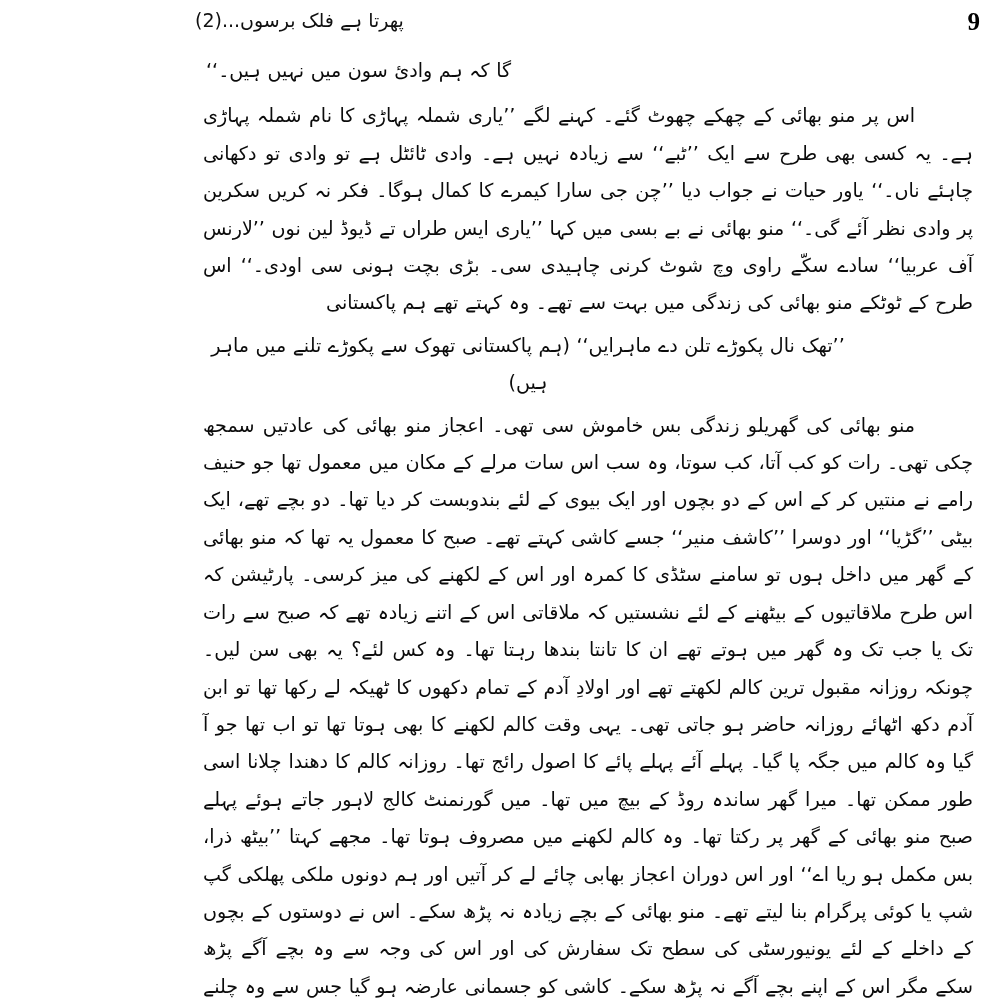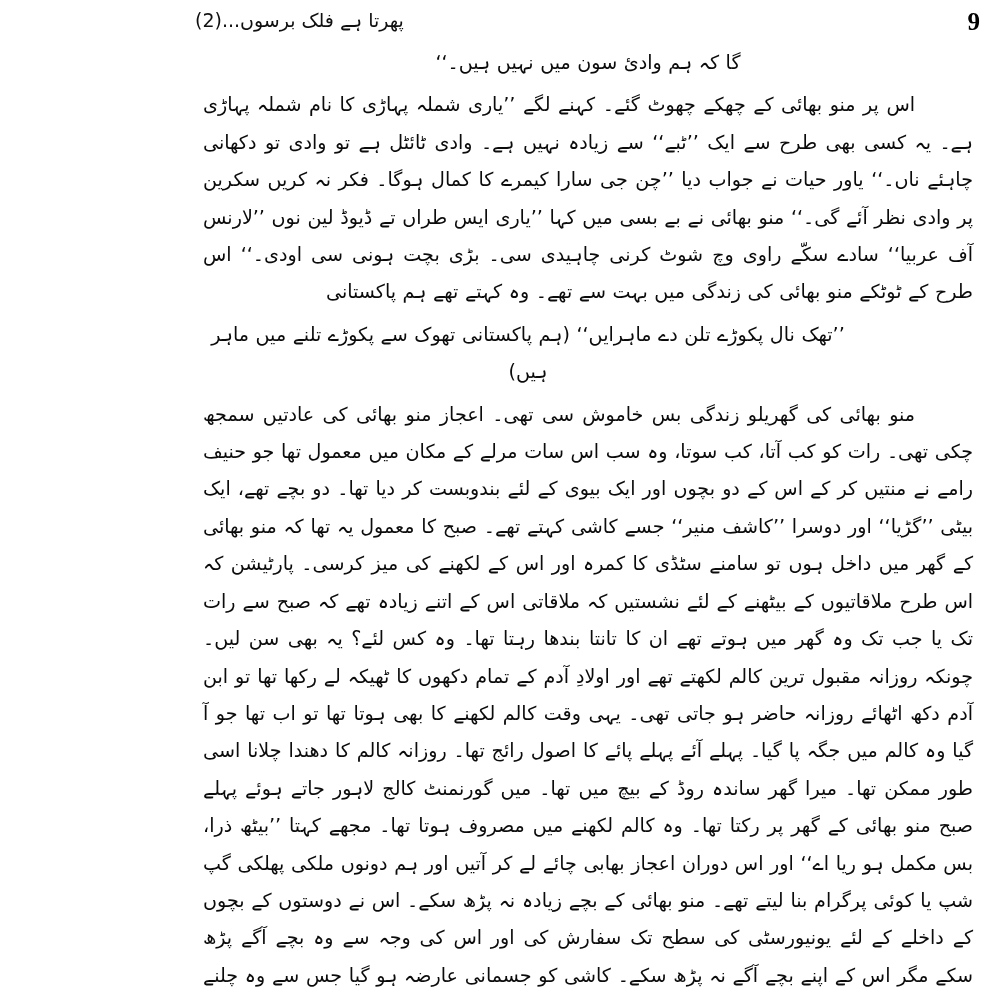--- a/index.html
+++ b/index.html
@@ -66,22 +66,22 @@
   }
   .para {
     margin: 5px;
     text-align: justify;
     text-indent: 0;
   }
   .para.indented {
     text-indent: 58px;
   }
   .line-center {
-    margin: 0;
-    text-align: center;
+    margin: 8px;
+    text-align: left;
     direction: rtl;
   }
   .line-left-ind {
     margin: 0;
     text-align: center;
     direction: rtl;
     padding-right: 120px;
   }
 </style>
 </head>

